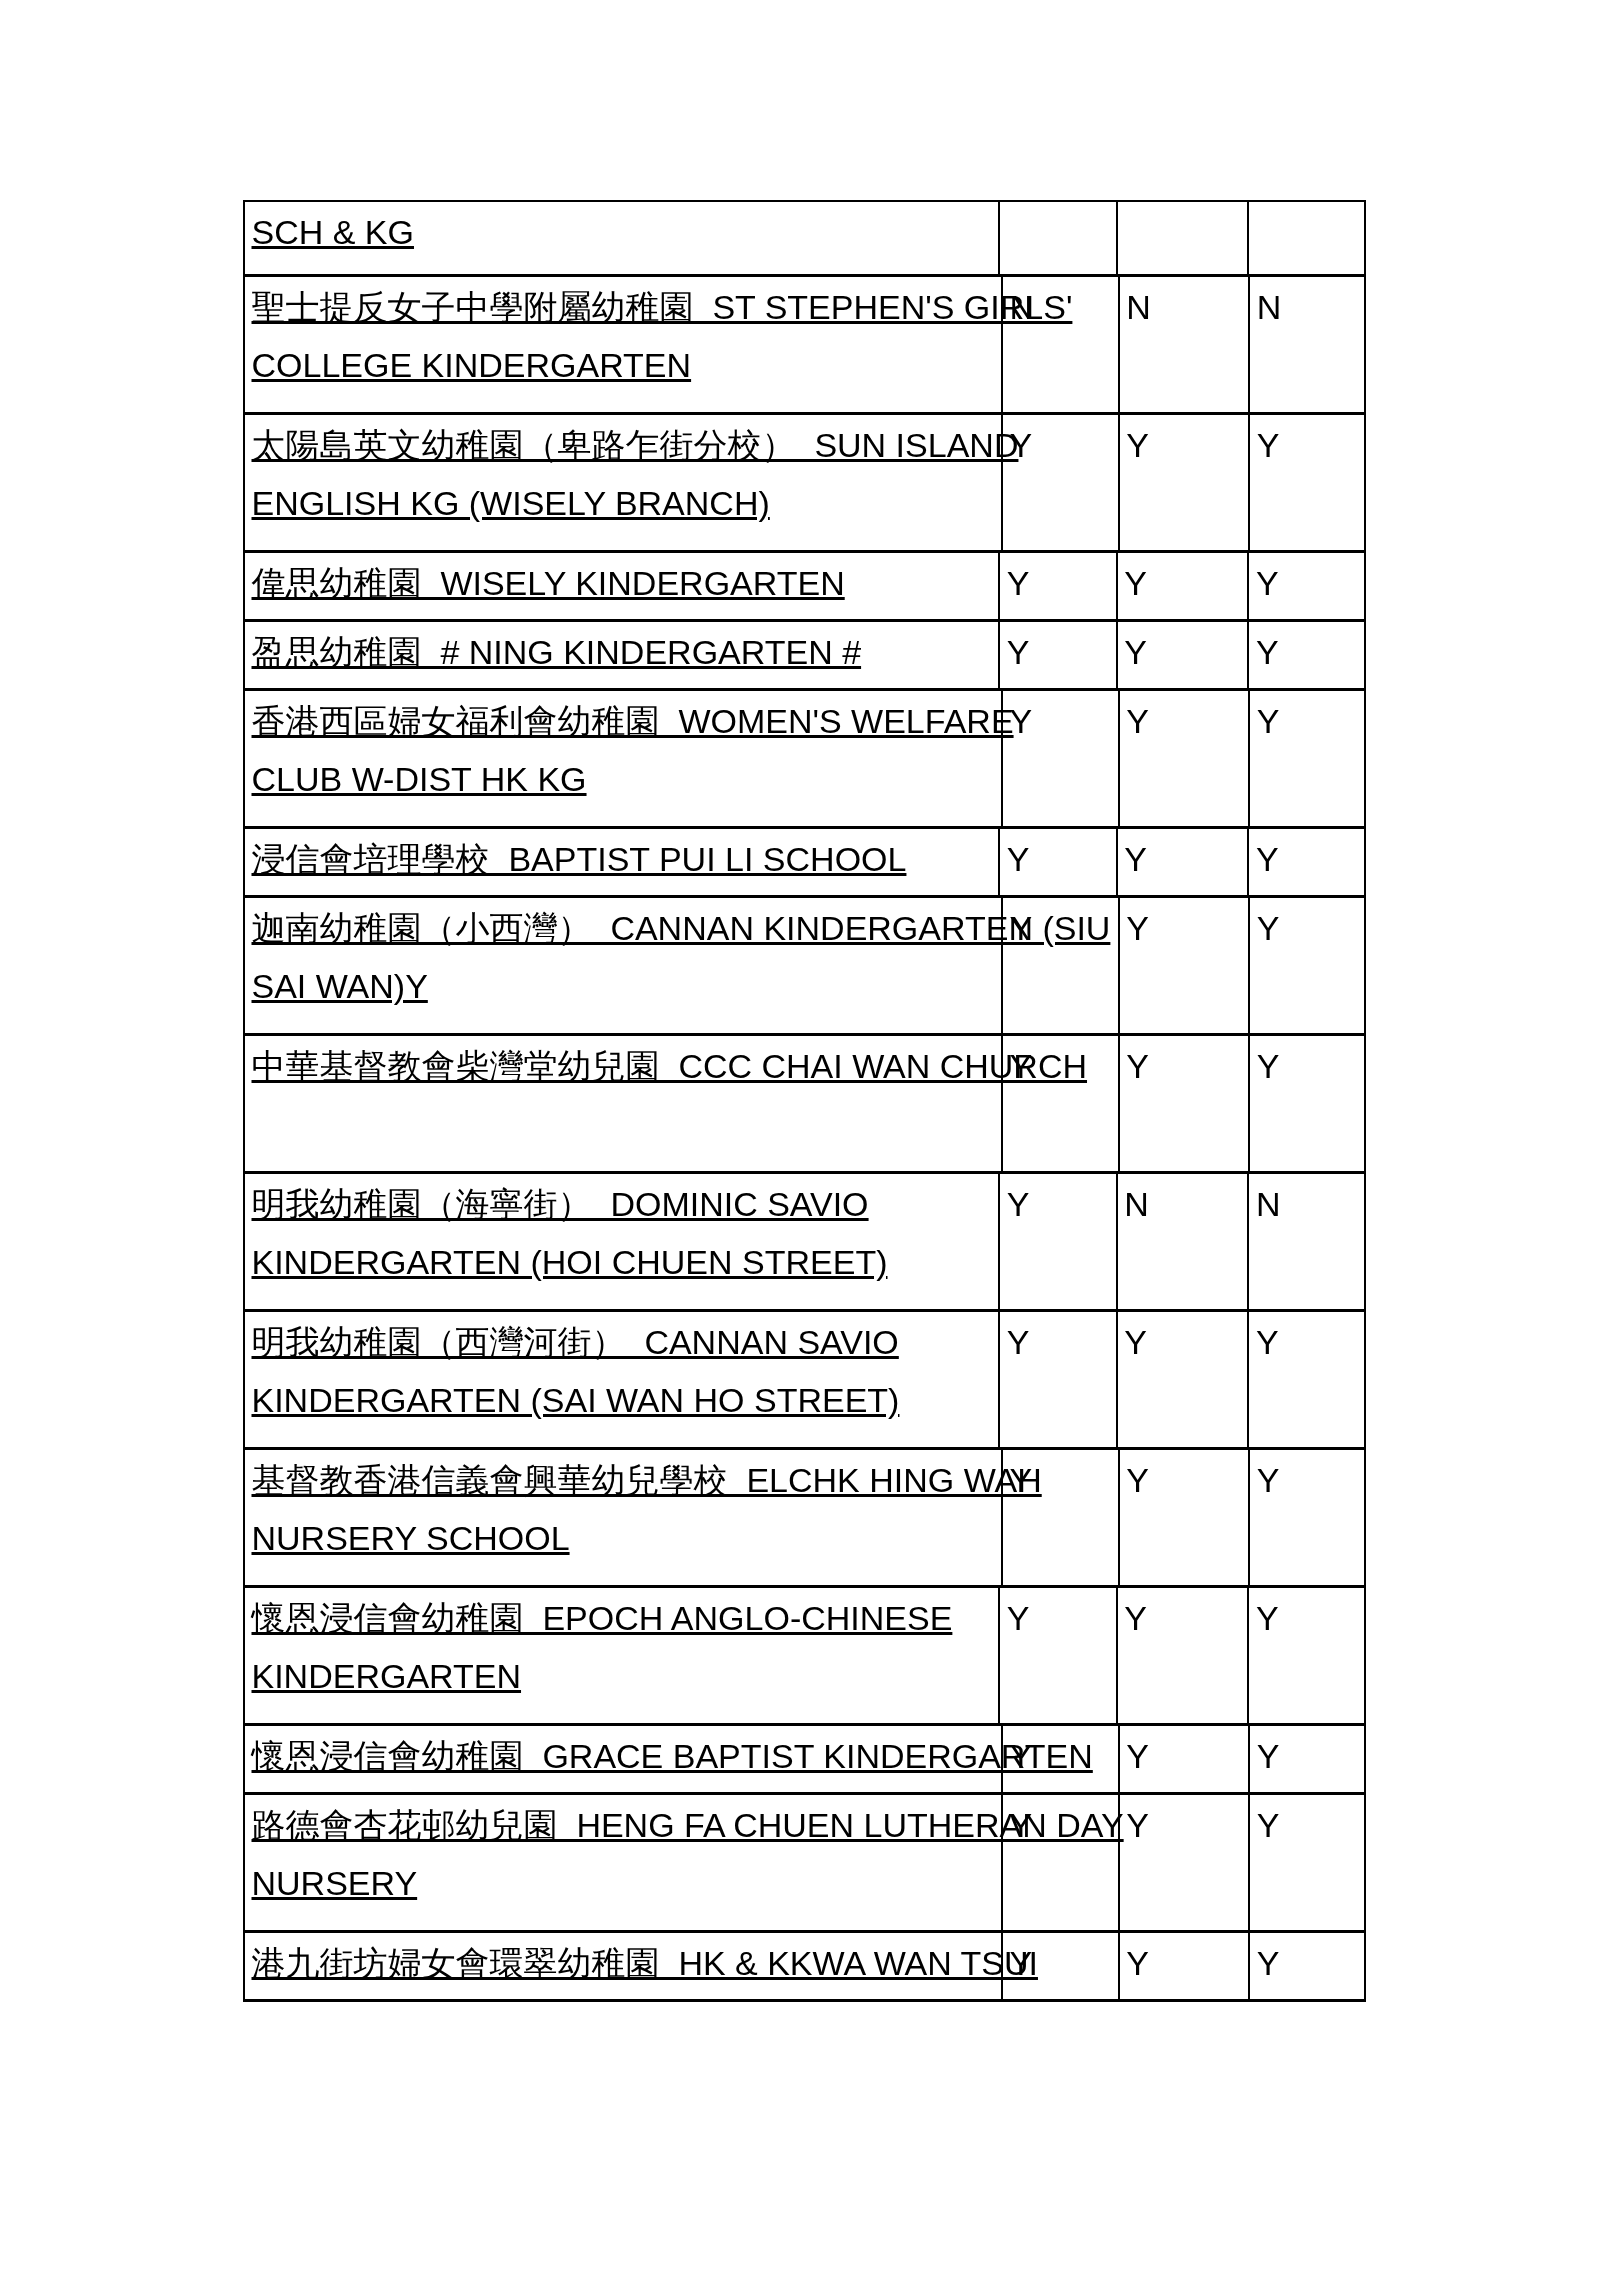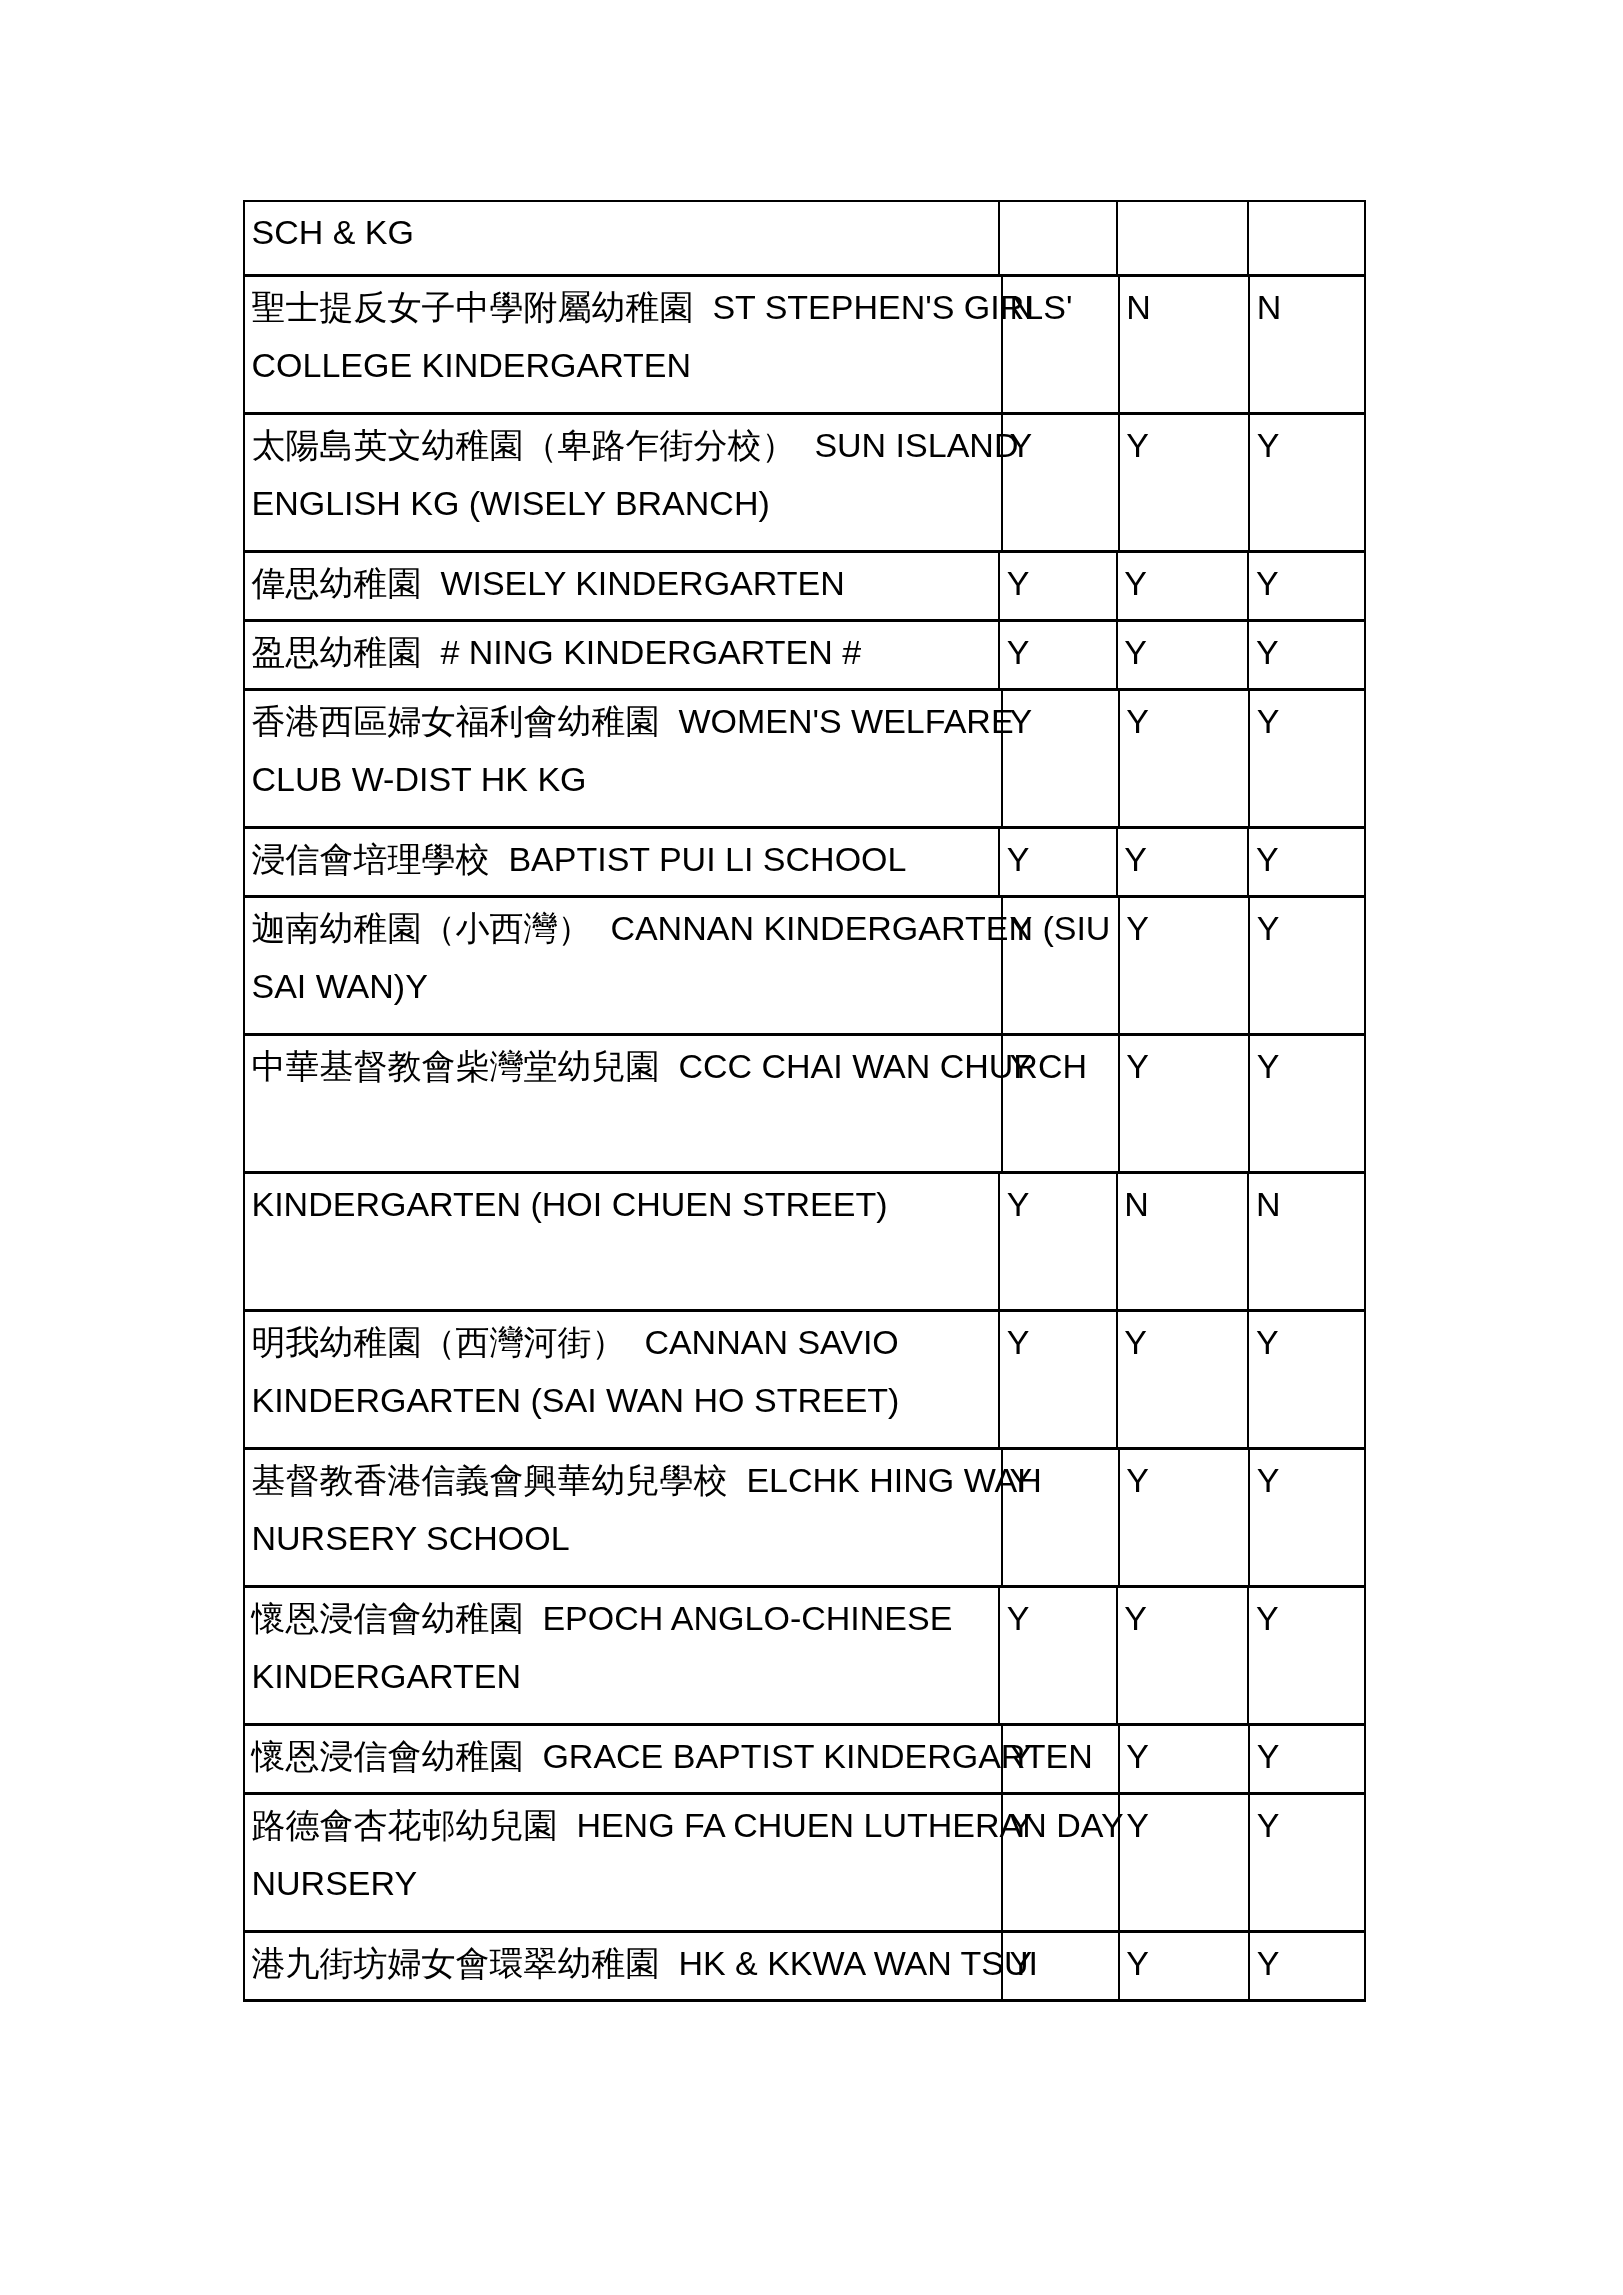--- a/index.html
+++ b/index.html
@@ -41,21 +41,21 @@
     font-size: 34px;
     line-height: 58px;
     white-space: pre;
     overflow: visible;
   }
   .t-cell:last-child { border-right: none; }
   .c-name  { width: 758px; }
   .c-val1  { width: 118px; }
   .c-val2  { width: 132px; }
   .c-val3  { width: 115px; }
-  .name-line { height: 58px; }
+  .name-line { height: 58px; text-decoration: underline; }
 </style>
 </head>
 <body>
 
 <div class="doc-table">
     <div class="t-row h-first">
     <div class="t-cell c-name"><div class="name-line">SCH &amp; KG</div></div>
     <div class="t-cell c-val1"></div>
     <div class="t-cell c-val2"></div>
     <div class="t-cell c-val3"></div>
@@ -102,21 +102,21 @@
     <div class="t-cell c-val2">Y</div>
     <div class="t-cell c-val3">Y</div>
   </div>
     <div class="t-row h-double">
     <div class="t-cell c-name"><div class="name-line">中華基督教會柴灣堂幼兒園  CCC CHAI WAN CHURCH</div></div>
     <div class="t-cell c-val1">Y</div>
     <div class="t-cell c-val2">Y</div>
     <div class="t-cell c-val3">Y</div>
   </div>
     <div class="t-row h-double">
-    <div class="t-cell c-name"><div class="name-line">KINDERGARTEN (HOI CHUEN STREET)</div></div>
+    <div class="t-cell c-name"><div class="name-line">明我幼稚園（海寧街）  DOMINIC SAVIO</div><div class="name-line">KINDERGARTEN (HOI CHUEN STREET)</div></div>
     <div class="t-cell c-val1">Y</div>
     <div class="t-cell c-val2">N</div>
     <div class="t-cell c-val3">N</div>
   </div>
     <div class="t-row h-double">
     <div class="t-cell c-name"><div class="name-line">明我幼稚園（西灣河街）  CANNAN SAVIO</div><div class="name-line">KINDERGARTEN (SAI WAN HO STREET)</div></div>
     <div class="t-cell c-val1">Y</div>
     <div class="t-cell c-val2">Y</div>
     <div class="t-cell c-val3">Y</div>
   </div>

